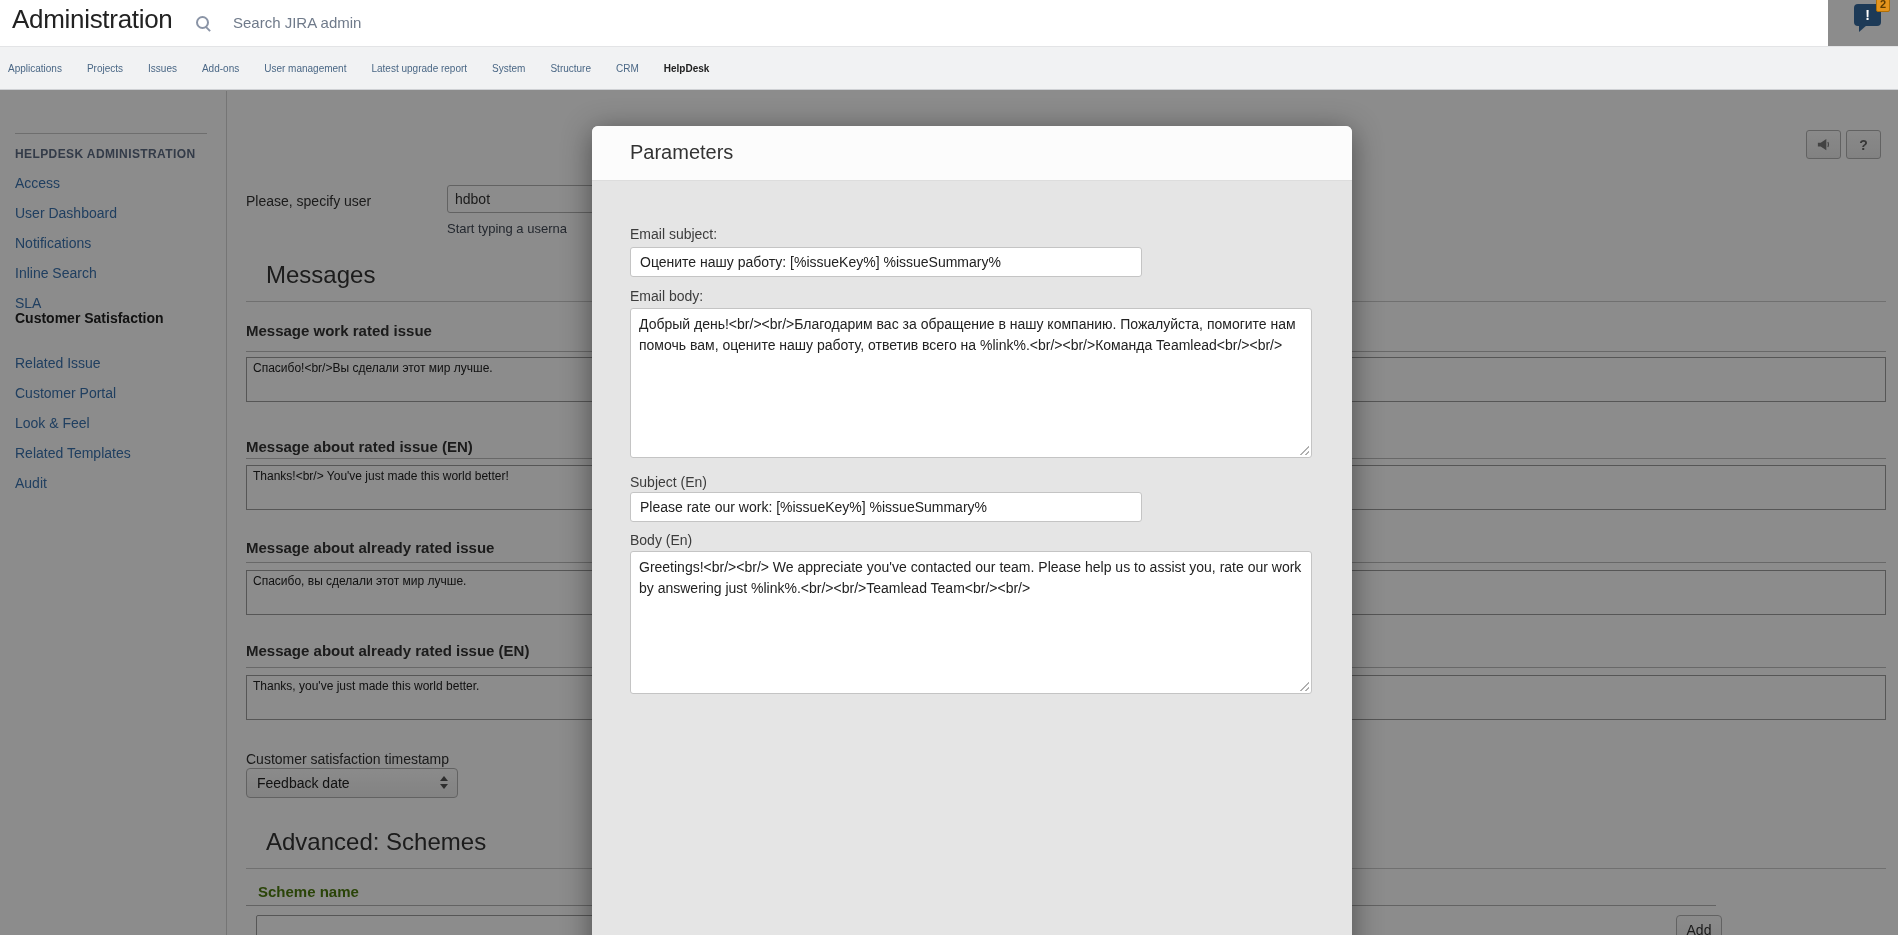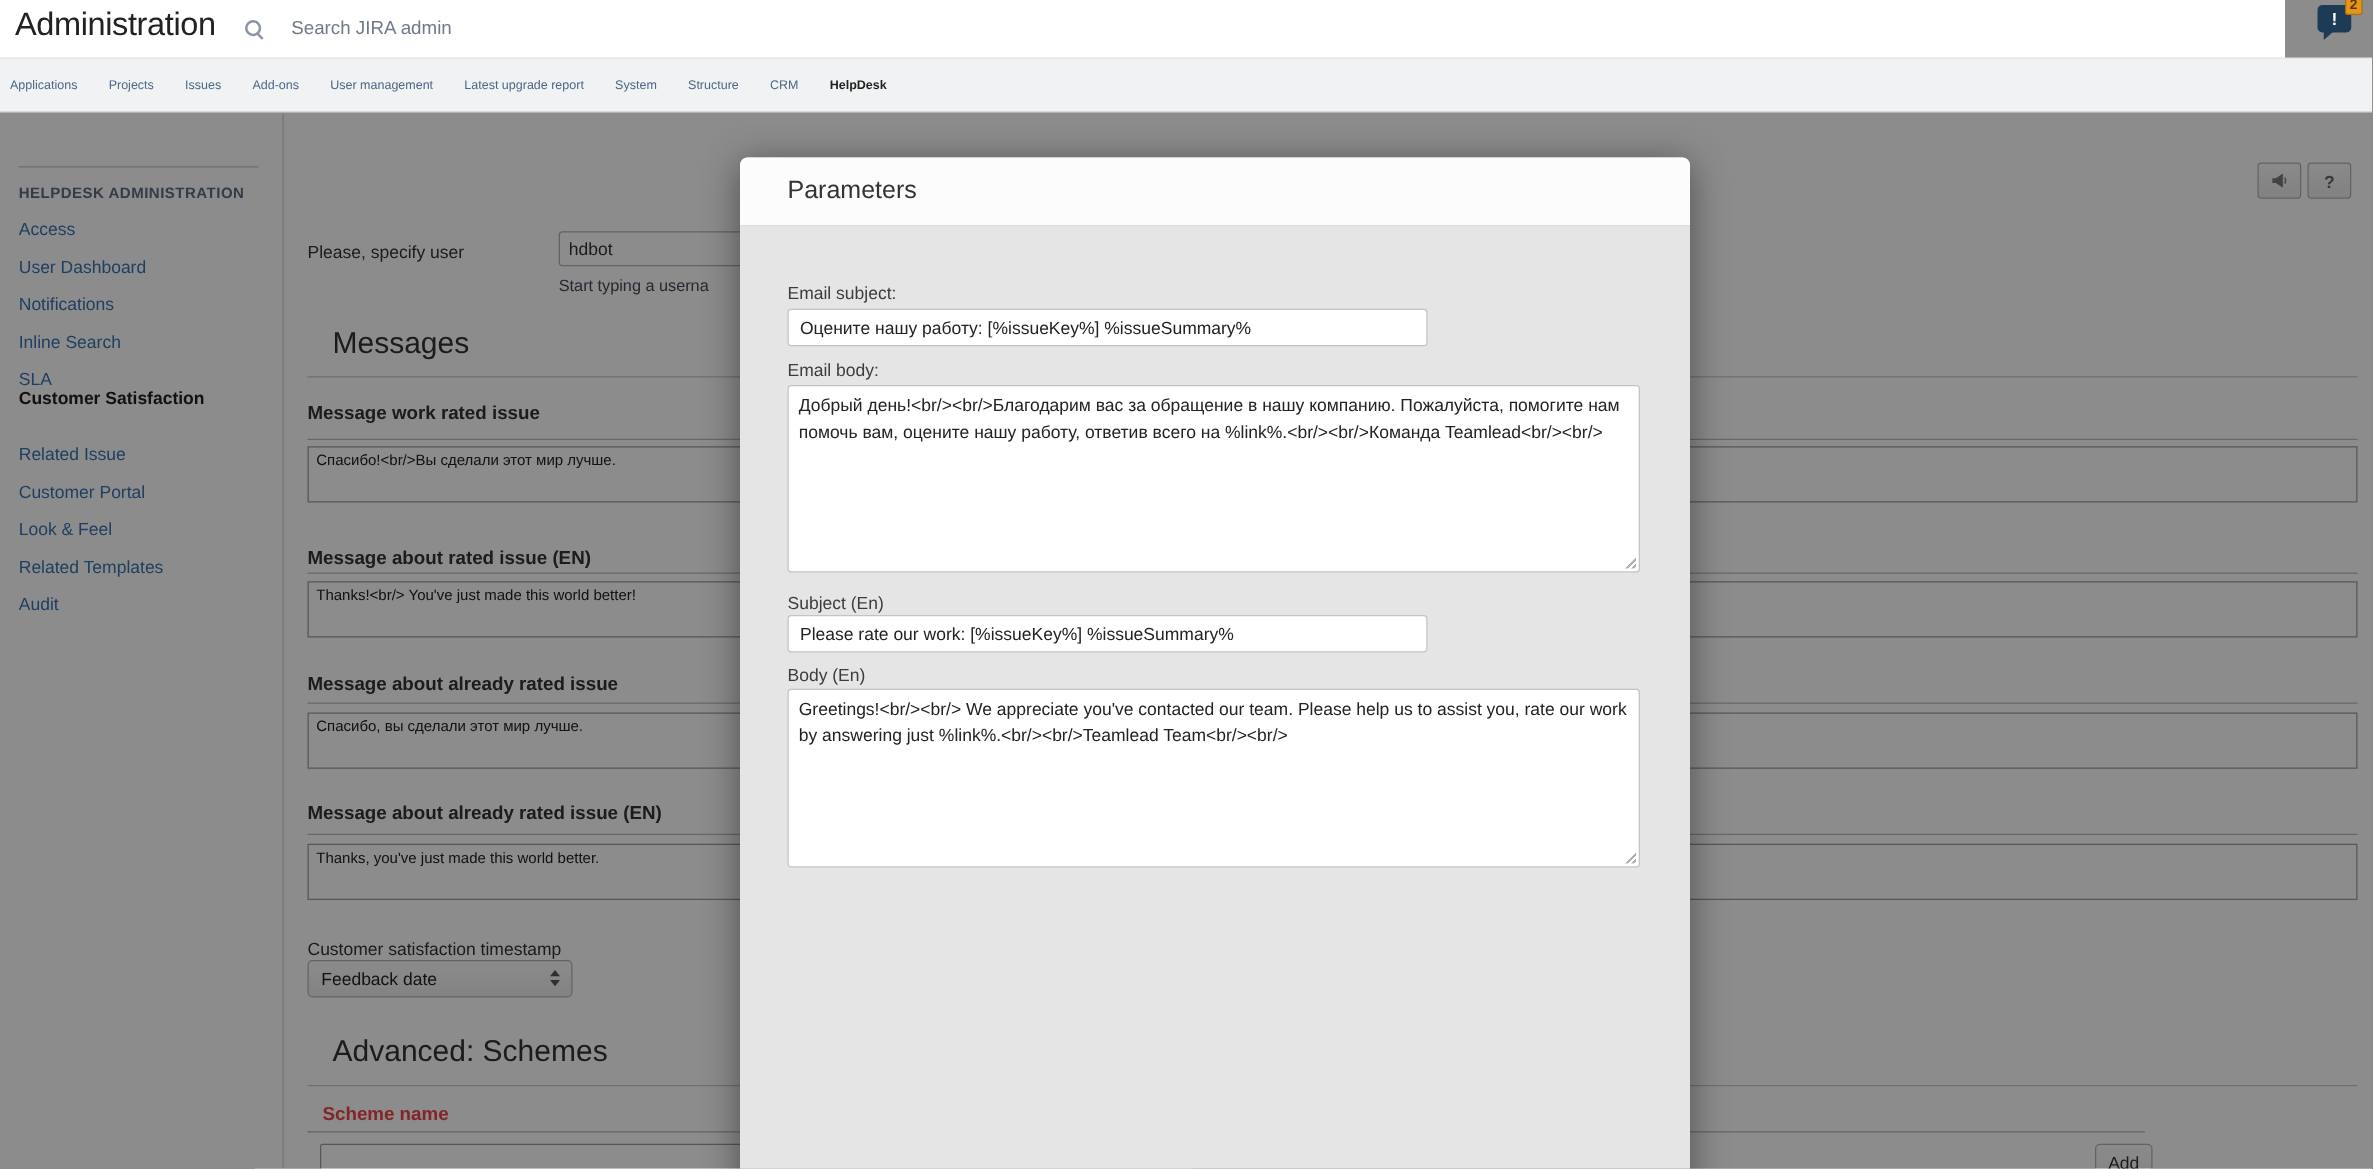--- a/index.html
+++ b/index.html
@@ -55,21 +55,21 @@
         padding:3px 6px;color:#222;resize:none;box-sizing:border-box;font-family:"Liberation Sans",sans-serif;background:#fff;}
 
   .ts-label{position:absolute;left:246px;top:660px;font-size:14px;color:#333;}
   .select{position:absolute;left:246px;top:677px;width:212px;height:30px;border:1px solid #b3b3b3;border-radius:4px;
           background:linear-gradient(#fdfdfd,#eeeeee);font-size:14px;color:#222;line-height:28px;padding-left:10px;
           box-sizing:border-box;cursor:pointer;}
   .stepper{position:absolute;right:9px;top:7px;display:flex;flex-direction:column;gap:3px;}
   .tri-up{width:0;height:0;border-left:4px solid transparent;border-right:4px solid transparent;border-bottom:5px solid #555;}
   .tri-dn{width:0;height:0;border-left:4px solid transparent;border-right:4px solid transparent;border-top:5px solid #555;}
 
-  .scheme-label{position:absolute;left:258px;top:792px;font-size:15px;font-weight:bold;color:#ef4444;}
+  .scheme-label{position:absolute;left:258px;top:792px;font-size:15px;font-weight:bold;color:#4d7c0f;}
   .scheme-rule{position:absolute;left:246px;width:1470px;top:814px;height:1px;background:#b5b5b5;}
   .scheme-input{position:absolute;left:256px;top:824px;width:700px;height:38px;border:1px solid #9d9d9d;border-radius:2px;
                 box-sizing:border-box;font-size:14px;padding:0 8px;font-family:"Liberation Sans",sans-serif;}
   .add-btn{position:absolute;left:1676px;top:824px;width:46px;height:30px;border:1px solid #b3b3b3;border-radius:4px;
            background:linear-gradient(#fdfdfd,#eeeeee);font-size:14px;color:#333;cursor:pointer;
            font-family:"Liberation Sans",sans-serif;}
 
   .icon-btns{position:absolute;left:1806px;top:39px;display:flex;gap:5px;}
   .icon-btn{width:33px;height:27px;border:1px solid #b3b3b3;border-radius:3px;background:linear-gradient(#fbfbfb,#ececec);
             display:flex;align-items:center;justify-content:center;font-size:14px;color:#666;font-weight:bold;cursor:pointer;}

